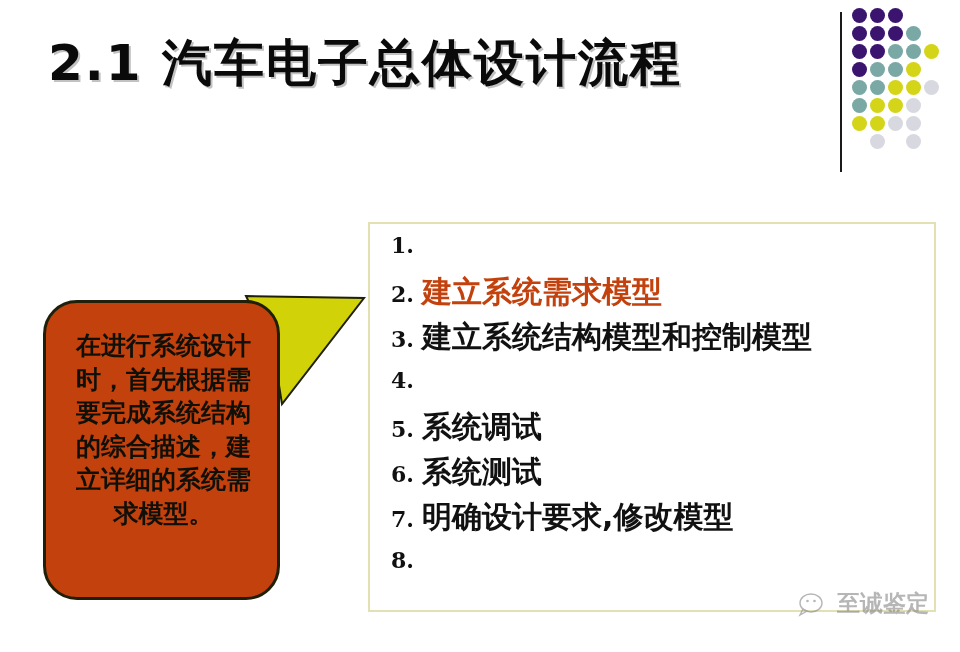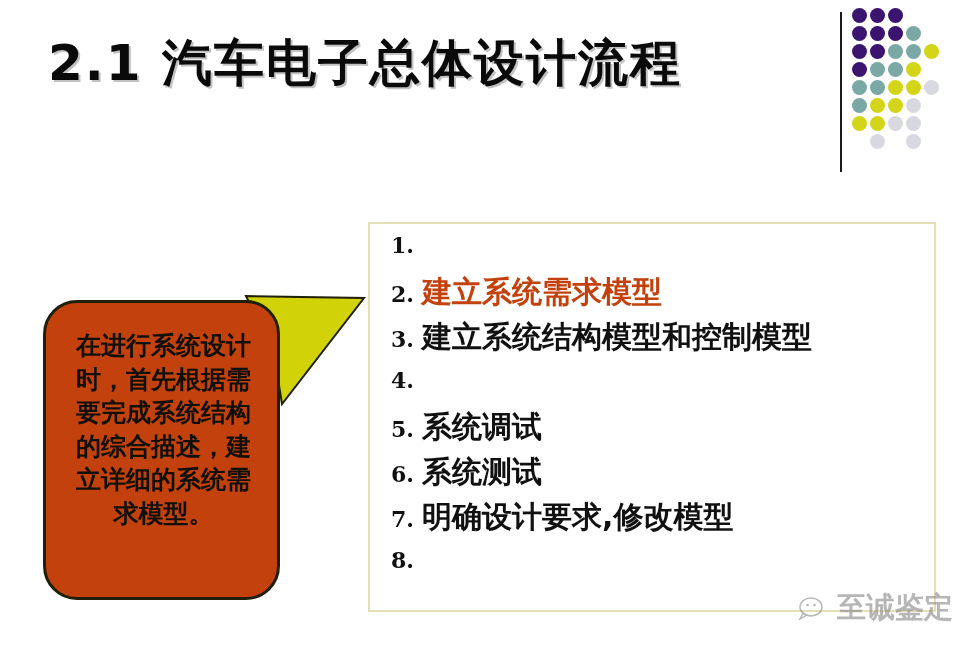--- a/index.html
+++ b/index.html
@@ -135,21 +135,21 @@
     position: absolute;
     left: 798px;
     top: 588px;
     display: flex;
     align-items: center;
     gap: 7px;
     opacity: 0.62;
   }
   #watermark .wm-label {
     font-family: "DejaVu Sans", "Liberation Sans", sans-serif;
-    font-size: 29px;
+    font-size: 23px;
     font-weight: bold;
     color: #8a8a8a;
     white-space: nowrap;
   }
 </style>
 </head>
 <body>
 
 <div id="slide">
 

